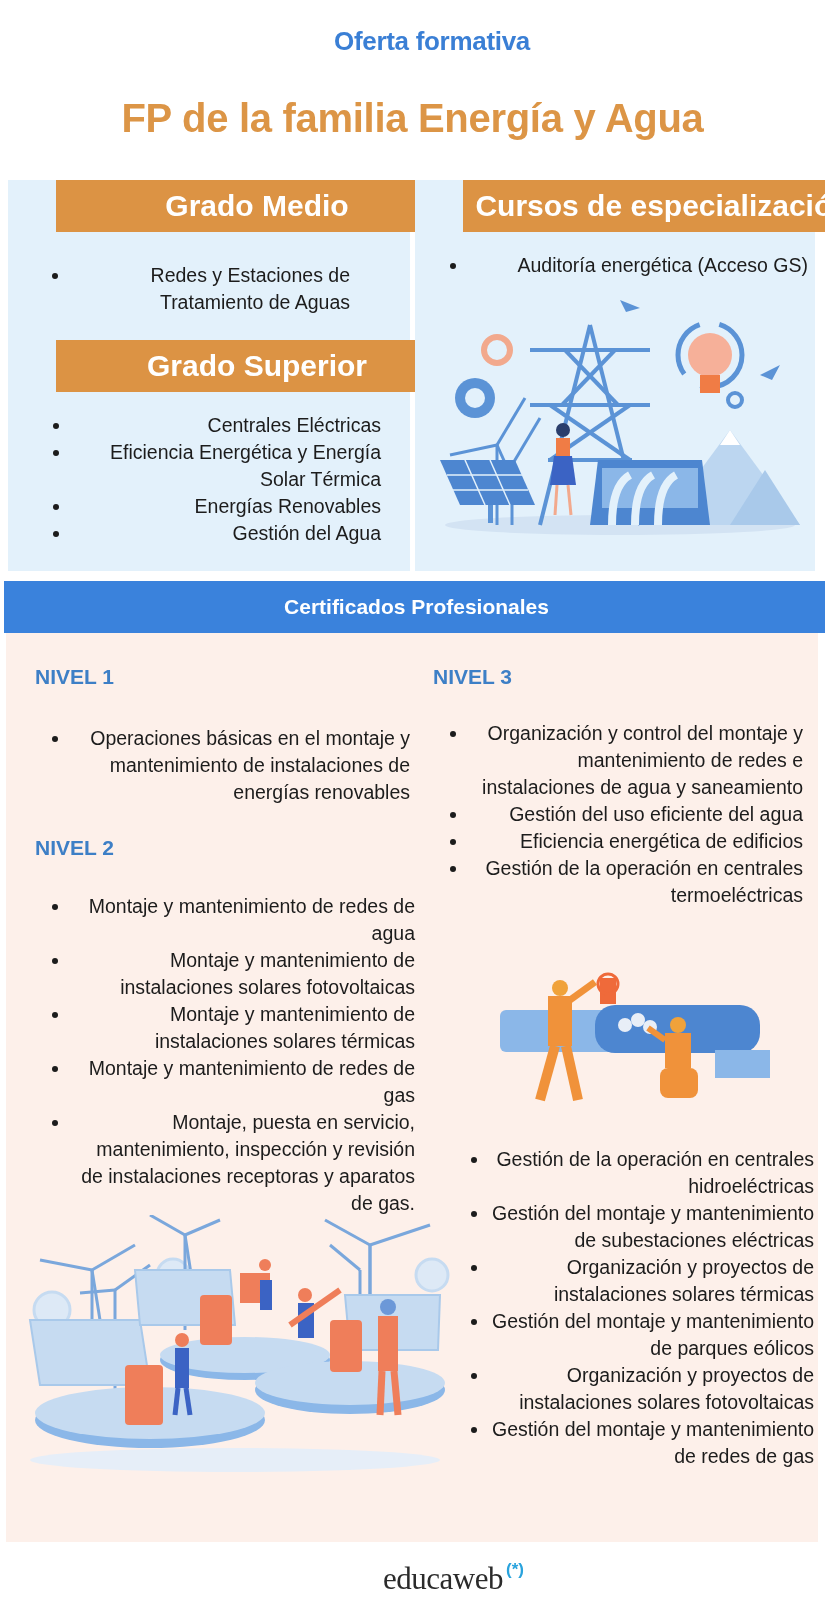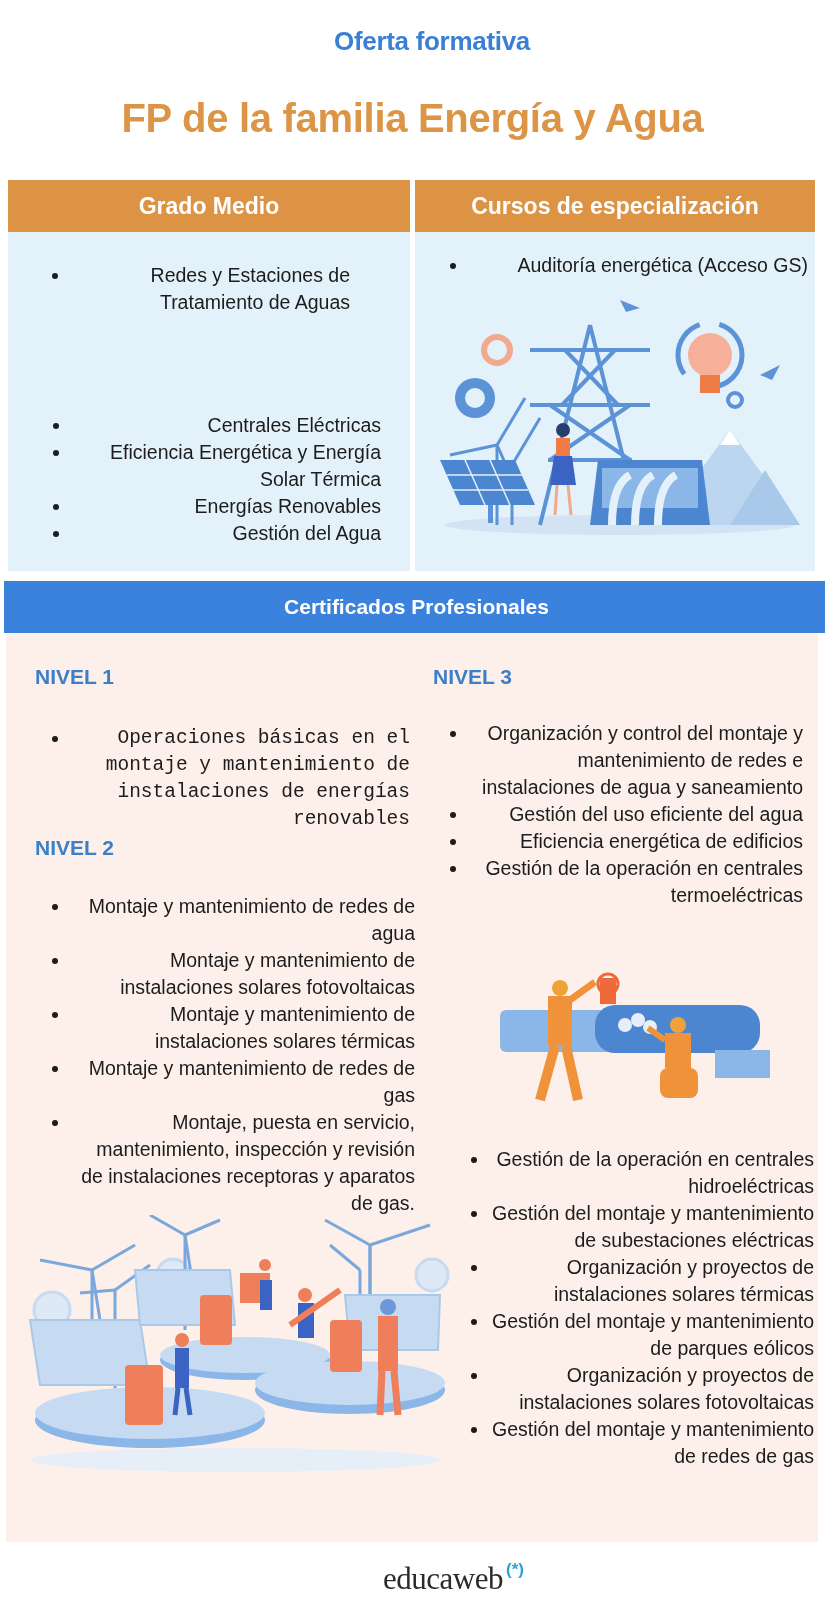--- a/index.html
+++ b/index.html
@@ -6,21 +6,21 @@
   html, body { width: 825px; height: 1614px; background: #ffffff; overflow: hidden; }
   body { position: relative; font-family: "Liberation Sans", "DejaVu Sans", sans-serif; color: #1f1f1f; }
 
   .title-1 { position: absolute; left: 1px; top: 26px; width: 825px; text-align: center;
     font-size: 26px; font-weight: 700; color: var(--blue); letter-spacing: -0.3px; padding-left: 37px; }
   .title-2 { position: absolute; left: 0; top: 96px; width: 825px; text-align: center;
     font-size: 40px; font-weight: 700; color: var(--orange-title); letter-spacing: -0.3px; }
 
   .panel { position: absolute; background: var(--light-blue); }
   .panel-head { position: absolute; background: var(--orange); color: #fff; text-align: center;
-    font-weight: 700; font-size: 23px; display: flex; align-items: center; justify-content: center; }
+    font-weight: 700; font-size: 30px; display: flex; align-items: center; justify-content: center; margin-left: 48px; }
 
   ul.blist { list-style: none; }
   ul.blist li { position: relative; padding-left: 22px; font-size: 19.5px; line-height: 27px; color: #1c1c1c; text-align: right; }
   ul.blist li::before { content: ""; position: absolute; left: 2px; top: 11px; width: 6px; height: 6px; border-radius: 50%; background: #1c1c1c; }
 
   .cert-bar { position: absolute; left: 4px; top: 581px; width: 825px; height: 52px; background: var(--blue-bar);
     color: #fff; font-weight: 700; font-size: 21px; display: flex; align-items: center; justify-content: center; }
   .cert-area { position: absolute; left: 6px; top: 633px; width: 812px; height: 909px; background: var(--peach); }
   .nivel { position: absolute; font-size: 21px; font-weight: 700; color: var(--nivel-blue); }
 
@@ -36,20 +36,21 @@
 
   <h1 class="title-1">Oferta formativa</h1>
   <h2 class="title-2">FP de la familia Energía y Agua</h2>
 
   <div class="panel" style="left:8px;top:180px;width:402px;height:391px;"></div>
   <div class="panel-head" style="left:8px;top:180px;width:402px;height:52px;">Grado Medio</div>
   <ul class="blist" style="position:absolute;left:50px;top:262px;width:300px;">
     <li>Redes y Estaciones de Tratamiento de Aguas</li>
   </ul>
 
+  <div class="panel-head" style="left:8px;top:340px;width:402px;height:52px;">Grado Superior</div>
   <ul class="blist" style="position:absolute;left:51px;top:412px;width:330px;font-size:19px;">
     <li>Centrales Eléctricas</li>
     <li>Eficiencia Energética y Energía Solar Térmica</li>
     <li>Energías Renovables</li>
     <li>Gestión del Agua</li>
   </ul>
 
   <div class="panel" style="left:415px;top:180px;width:400px;height:391px;"></div>
   <div class="panel-head" style="left:415px;top:180px;width:400px;height:52px;">Cursos de especialización</div>
   <ul class="blist" style="position:absolute;left:448px;top:252px;width:360px;">
@@ -117,21 +118,21 @@
     <line x1="128" y1="185" x2="131" y2="215" stroke="#f2a98d" stroke-width="3"></line>
 
     <polygon points="180,0 200,8 186,12" fill="#5b93d6"></polygon>
     <polygon points="340,65 320,75 332,80" fill="#5b93d6"></polygon>
   </svg>
 
   <div class="cert-area"></div>
   <div class="cert-bar">Certificados Profesionales</div>
 
   <div class="nivel" style="left:35px;top:665px;">NIVEL 1</div>
-  <ul class="blist" style="position:absolute;left:50px;top:725px;width:360px;font-family:Liberation Mono, monospace;">
+  <ul class="blist" style="position:absolute;left:50px;top:725px;width:360px;">
     <li>Operaciones básicas en el montaje y mantenimiento de instalaciones de energías renovables</li>
   </ul>
 
   <div class="nivel" style="left:35px;top:836px;">NIVEL 2</div>
   <ul class="blist" style="position:absolute;left:50px;top:893px;width:365px;">
     <li>Montaje y mantenimiento de redes de agua</li>
     <li>Montaje y mantenimiento de instalaciones solares fotovoltaicas</li>
     <li>Montaje y mantenimiento de instalaciones solares térmicas</li>
     <li>Montaje y mantenimiento de redes de gas</li>
     <li>Montaje, puesta en servicio, mantenimiento, inspección y revisión de instalaciones receptoras y aparatos de gas.</li>

